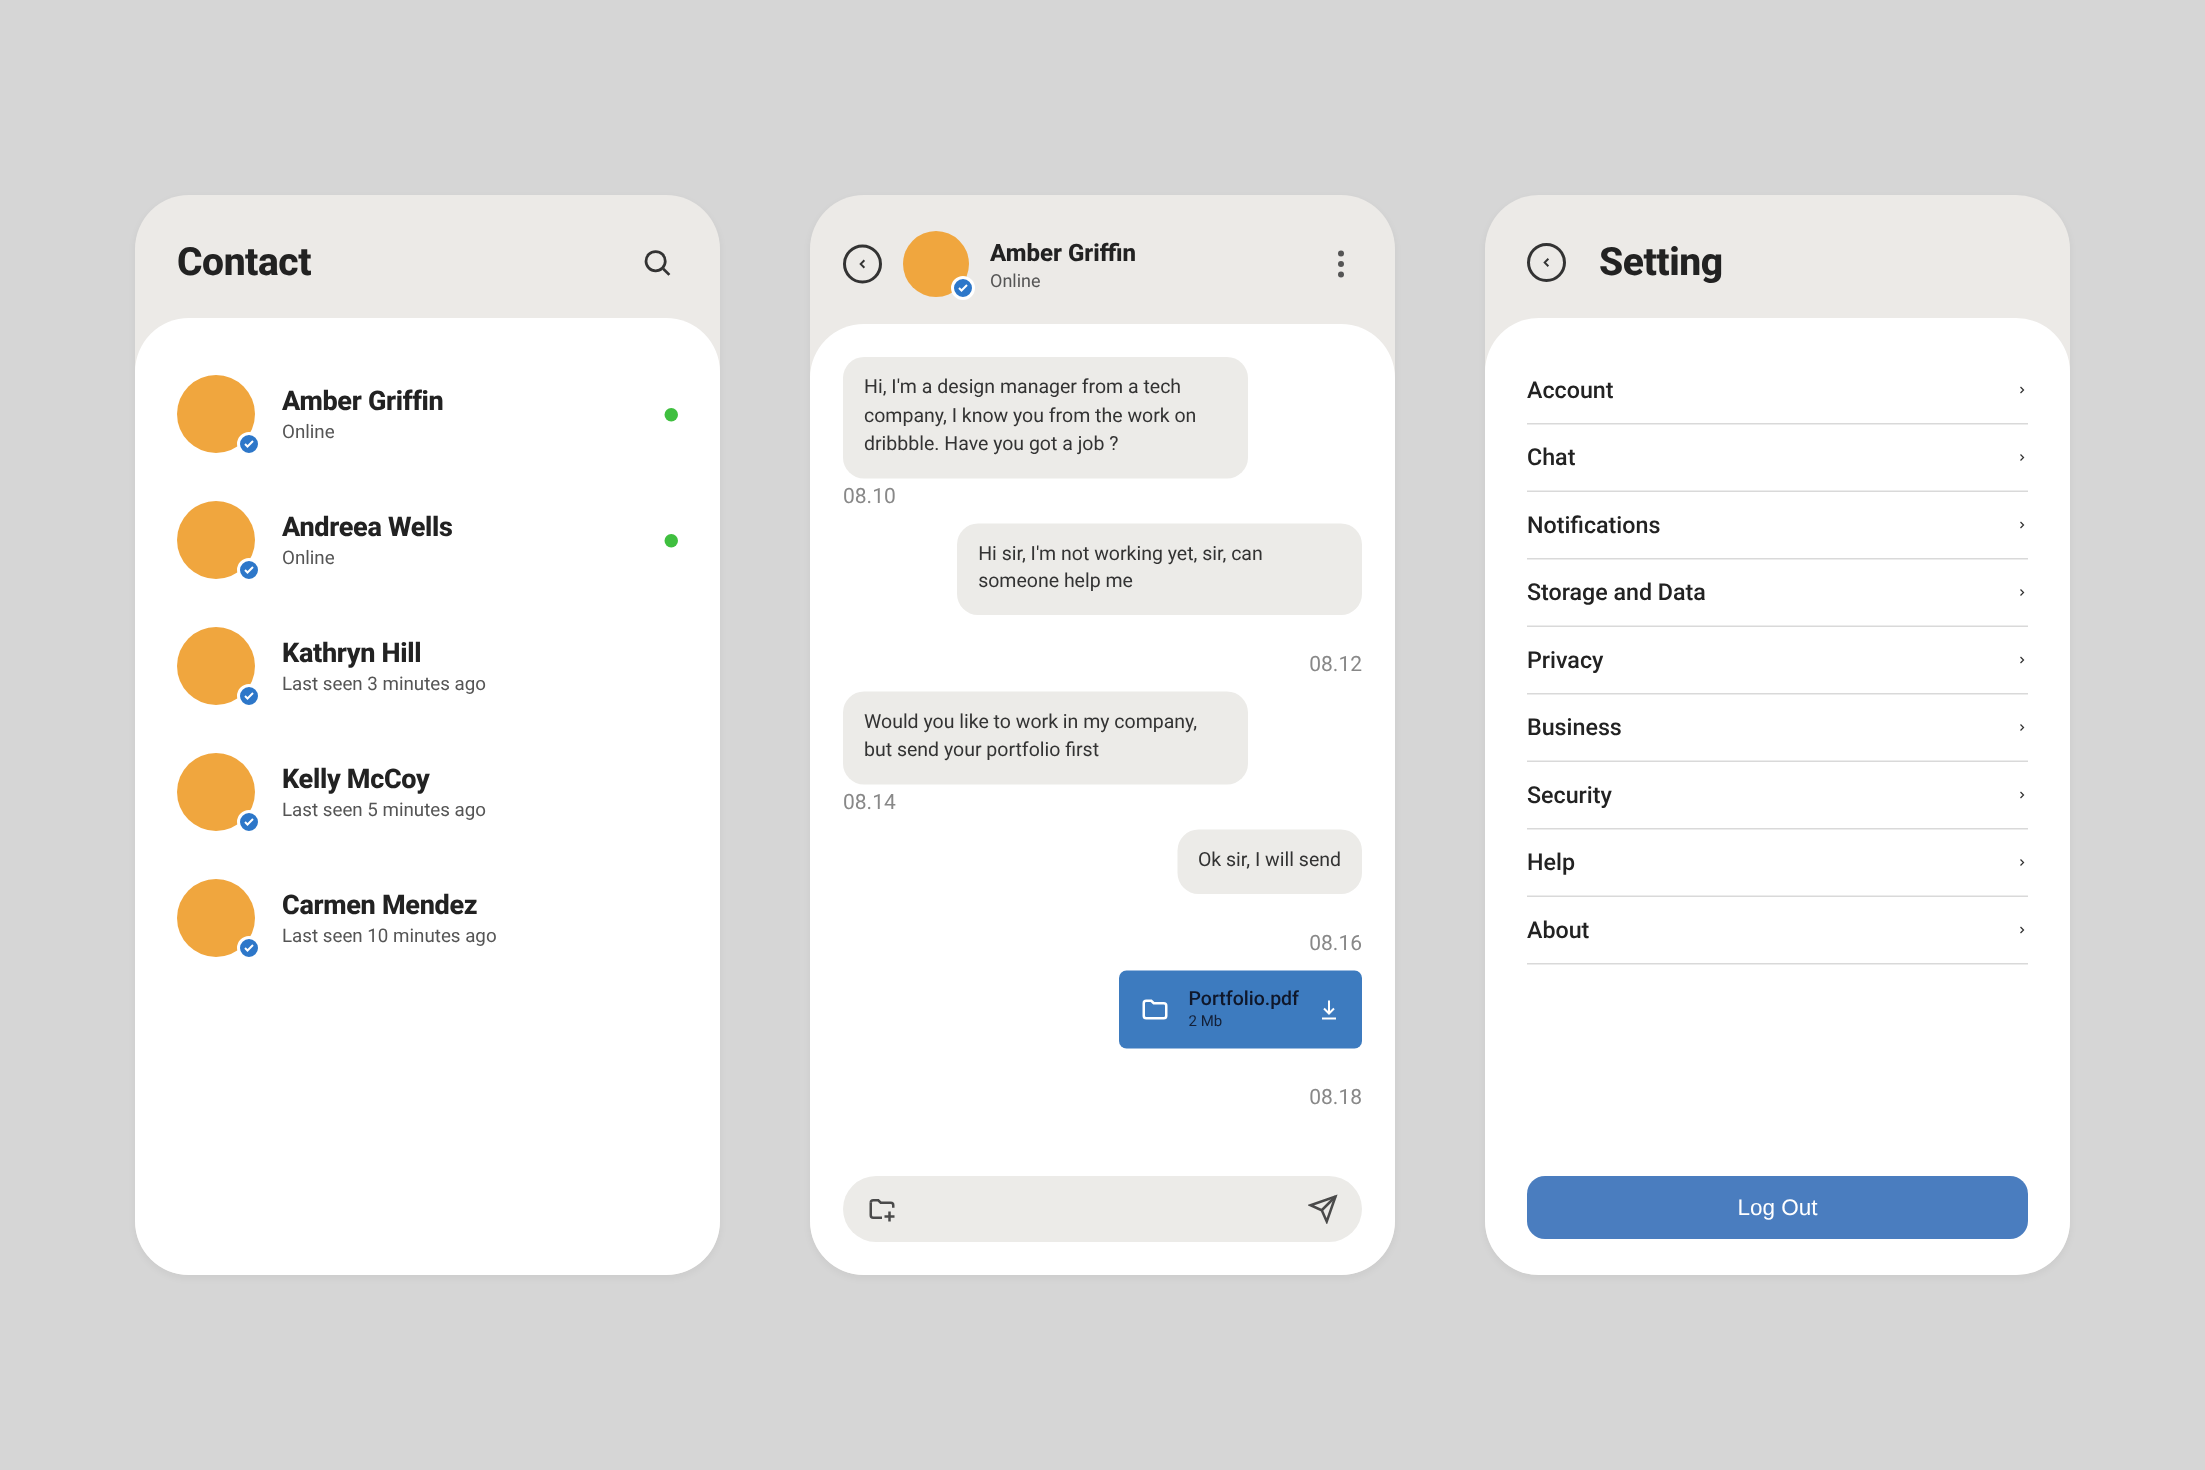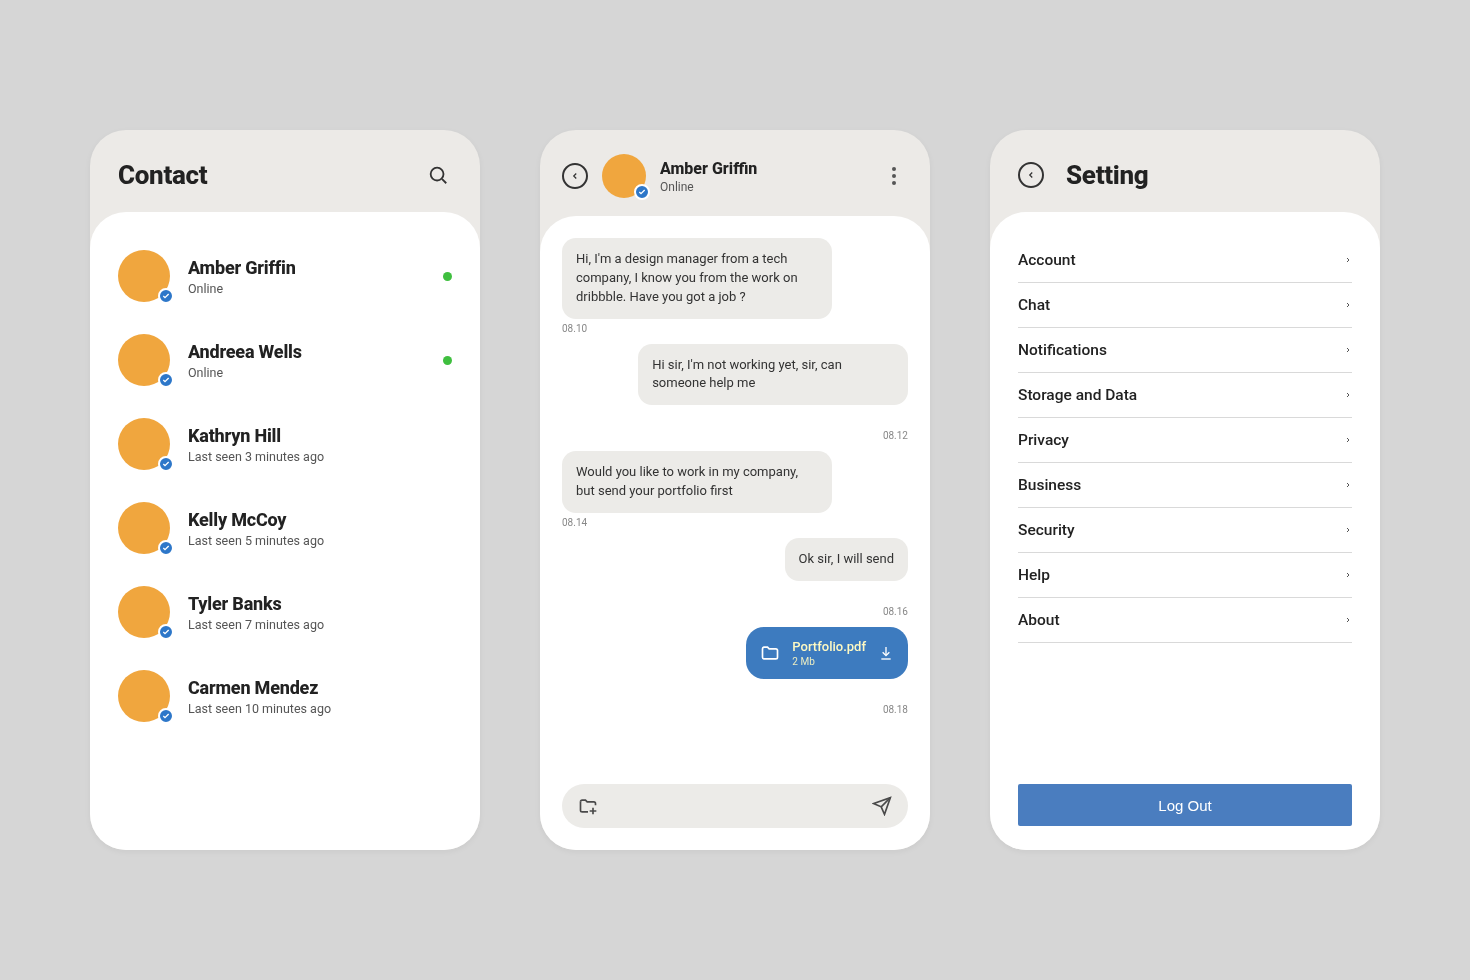--- a/index.html
+++ b/index.html
@@ -93,28 +93,28 @@
     border-radius: 14px;
     font-size: 13px;
     line-height: 1.45;
     background: #ecebe8;
     color: #333;
   }
   .msg-row { display: flex; flex-direction: column; }
   .msg-row.left { align-items: flex-start; }
   .msg-row.right { align-items: flex-end; gap: 21px; }
   .msg-time {
-    font-size: 10px;
+    font-size: 14px;
     color: #888;
     margin-top: 4px;
   }
   .attachment {
     background: #3d7bbf;
-    color: #fef9c3;
-    border-radius: 18px;
+    color: #0f172a;
+    border-radius: 5px;
     padding: 12px 14px;
     display: flex; align-items: center; gap: 12px;
     max-width: 78%;
   }
   .attachment .file-text { flex:1; }
   .attachment .file-name { font-size: 13px; font-weight: 500; }
   .attachment .file-size { font-size: 10px; opacity: 0.9; margin-top:2px; }
   .composer {
     margin-top: 14px;
     background: #ecebe8;
@@ -135,21 +135,21 @@
     font-size: 15.5px; font-weight: 500;
     cursor:pointer;
     gap:10px;
   }
   .setting-item svg { width: 8px; height: 12px; stroke:#333; }
   .logout-btn {
     margin-top: auto;
     background: #4a7dbf;
     color: #fff;
     border: none;
-    border-radius: 2px;
+    border-radius: 12px;
     height: 42px;
     font-size: 15px;
     font-weight: 500;
     cursor: pointer;
   }
 </style>
 </head>
 <body>
 
 <div class="phone">
@@ -226,35 +226,20 @@
       <div class="contact-item">
     <div class="avatar-wrap">
       <div class="avatar-circle"></div>
       <div class="verified-badge">
         <svg viewBox="0 0 24 24" fill="none" stroke-width="4">
               <polyline points="20 6 9 17 4 12"></polyline>
             </svg>
       </div>
     </div>
     <div class="contact-text">
-      <div class="contact-name">Tyler Banks</div>
-      <div class="contact-status">Last seen 7 minutes ago</div>
-    </div>
-
-  </div>
-      <div class="contact-item">
-    <div class="avatar-wrap">
-      <div class="avatar-circle"></div>
-      <div class="verified-badge">
-        <svg viewBox="0 0 24 24" fill="none" stroke-width="4">
-              <polyline points="20 6 9 17 4 12"></polyline>
-            </svg>
-      </div>
-    </div>
-    <div class="contact-text">
       <div class="contact-name">Carmen Mendez</div>
       <div class="contact-status">Last seen 10 minutes ago</div>
     </div>
 
   </div>
     </div>
 </div>
 
 <div class="phone">
   <div class="phone-header" style="padding:24px 22px 18px 22px;">

